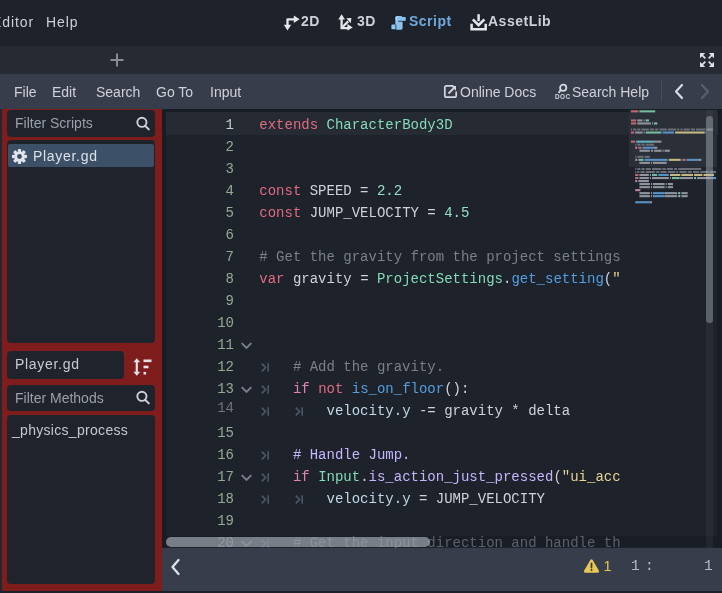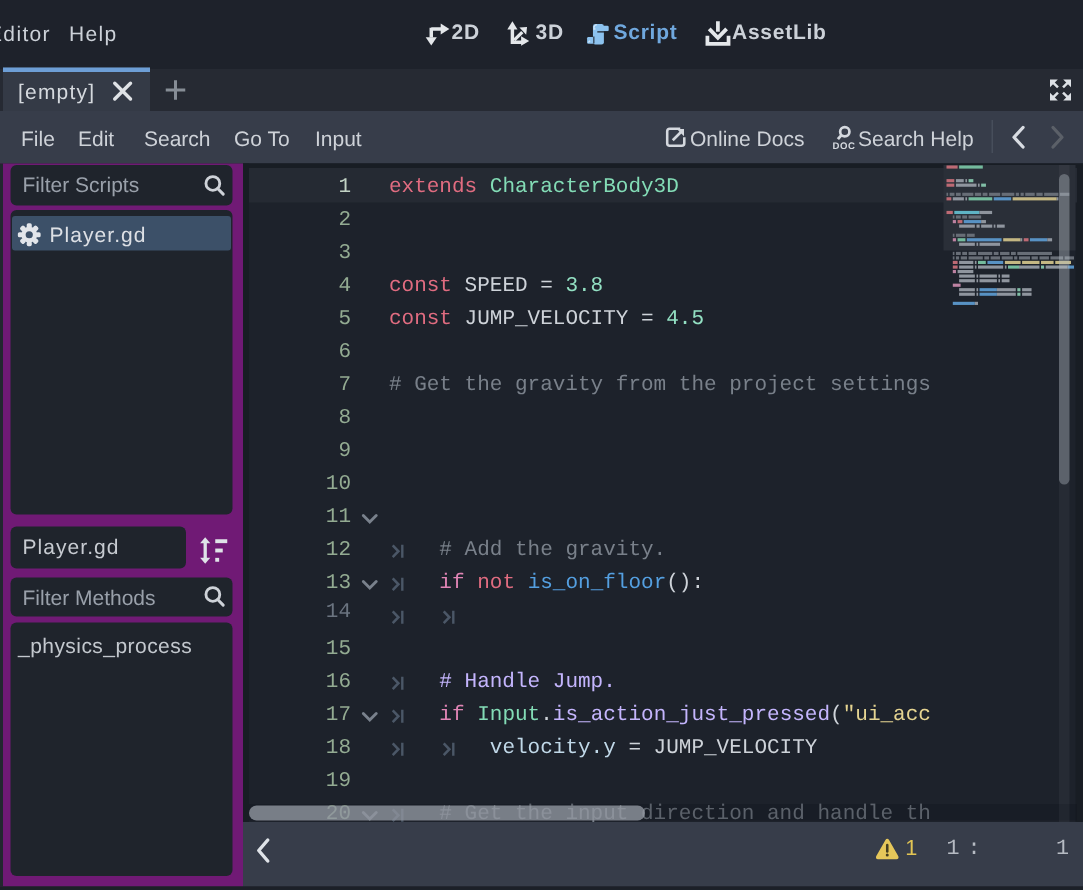--- a/index.html
+++ b/index.html
@@ -10,21 +10,21 @@
 .tbtxt{position:absolute;top:14px;font-size:14px;color:#ccd1d8;letter-spacing:0.9px}
 .mainbtn{position:absolute;top:13px;font-size:14px;font-weight:bold;color:#ccd1d8;letter-spacing:0.5px}
 
 #tabrow{left:0;top:46px;width:722px;height:28px;background:#262a33}
 #tab{position:absolute;left:2px;top:-1px;width:98px;height:29px;background:#343a46;border-top:3px solid #6d9ed6}
 #tab span{position:absolute;left:10px;top:5px;font-size:14px;color:#d5d9de;letter-spacing:0.8px}
 
 #menubar{left:0;top:74px;width:722px;height:35px;background:#373d4a}
 .menu{position:absolute;top:10px;font-size:14px;color:#ced2d8}
 
-#sidebar{left:0;top:109px;width:162px;height:482px;background:#701a75;border-left:2px solid #23272f}
+#sidebar{left:0;top:109px;width:162px;height:482px;background:#7f1d1d;border-left:2px solid #23272f}
 .panel{position:absolute;background:#1f242c;border-radius:4px}
 .phold{position:absolute;left:13px;font-size:14px;color:#99a0aa}
 
 #editor{left:162px;top:109px;width:560px;height:439px;background:#1d222b;border-left:4px solid #181d24;border-top:4px solid #181d24}
 #rowhl{position:absolute;left:166px;top:112px;width:552px;height:23px;background:#252a33}
 .ln{position:absolute;left:41px;width:27px;height:22px;line-height:22px;text-align:right;font-family:"Liberation Mono",monospace;font-size:14px;color:#93ab92}
 .cl{position:absolute;left:93.3px;height:22px;line-height:22px;font-family:"Liberation Mono",monospace;font-size:14px;white-space:pre}
 .fold{position:absolute;left:75px}
 #cliparea{position:absolute;left:166px;top:109px;width:456px;height:439px;overflow:hidden}
 
@@ -62,26 +62,20 @@
  <path d="M8.6 1.2 L8.6 8.2" stroke="#e4e7ea" stroke-width="2.5" fill="none"></path>
  <path d="M2.8 6.3 L8.6 12.2 L14.4 6.3" stroke="#e4e7ea" stroke-width="2.6" fill="none"></path>
  <path d="M1.6 10.8 L1.6 16.2 L15.7 16.2 L15.7 10.8" stroke="#e4e7ea" stroke-width="2.5" fill="none"></path>
 </svg>
 <span class="mainbtn" style="left:301px">2D</span>
   <span class="mainbtn" style="left:357px">3D</span>
   <span class="mainbtn" style="left:409px;color:#70a8de">Script</span>
   <span class="mainbtn" style="left:488px">AssetLib</span>
 </div>
 <div class="abs" id="tabrow">
-  <div id="tab">
-      <span>[empty]</span>
-      <svg style="position:absolute;left:72px;top:5px" width="16" height="16" viewBox="0 0 16 16">
-        <path d="M2.5 2.5 L13 13 M13 2.5 L2.5 13" stroke="#dfe2e6" stroke-width="2.3" stroke-linecap="round"></path>
-      </svg>
-    </div>
   <svg style="position:absolute;left:109px;top:6px" width="16" height="16" viewBox="0 0 16 16">
       <path d="M8 1.5 L8 14.5 M1.5 8 L14.5 8" stroke="#868d96" stroke-width="2"></path>
     </svg>
   <svg style="position:absolute;left:699px;top:6px" width="16" height="16" viewBox="0 0 16 16">
 <g fill="#dde1e6">
 <path d="M1 1 L6.2 1 L1 6.2 Z"></path>
         <path d="M15 1 L15 6.2 L9.8 1 Z"></path>
 <path d="M15 15 L9.8 15 L15 9.8 Z"></path>
         <path d="M1 15 L1 9.8 L6.2 15 Z"></path>
 </g>
@@ -175,35 +169,37 @@
 </div>
 <div class="abs" id="editor"></div>
 <div style="position:absolute;left:717px;top:113px;width:5px;height:435px;background:#181d24"></div>
 <div class="abs" id="rowhl"></div>
 <div id="cliparea">
     <div class="ln" style="top:5.0px;color:#c2d3c5">1</div>
 <div class="cl" style="top:5.0px"><span style="color:#e06c80">extends</span><span style="color:#ced3d9"> </span><span style="color:#83dcb6">CharacterBody3D</span></div>
 <div class="ln" style="top:27.0px">2</div>
 <div class="ln" style="top:49.0px">3</div>
 <div class="ln" style="top:71.0px">4</div>
-<div class="cl" style="top:71.0px"><span style="color:#e06c80">const</span><span style="color:#ced3d9"> SPEED = </span><span style="color:#93e0c3">3.8</span></div>
+<div class="cl" style="top:71.0px"><span style="color:#e06c80">const</span><span style="color:#ced3d9"> SPEED = </span><span style="color:#93e0c3">2.2</span></div>
 <div class="ln" style="top:93.0px">5</div>
 <div class="cl" style="top:93.0px"><span style="color:#e06c80">const</span><span style="color:#ced3d9"> JUMP_VELOCITY = </span><span style="color:#93e0c3">4.5</span></div>
 <div class="ln" style="top:115.0px">6</div>
 <div class="ln" style="top:137.0px">7</div>
 <div class="cl" style="top:137.0px"><span style="color:#79808a"># Get the gravity from the project settings</span></div>
 <div class="ln" style="top:159.0px">8</div>
+<div class="cl" style="top:159.0px"><span style="color:#e06c80">var</span><span style="color:#ced3d9"> gravity = </span><span style="color:#83dcb6">ProjectSettings</span><span style="color:#ced3d9">.</span><span style="color:#549fe0">get_setting</span><span style="color:#ced3d9">(</span><span style="color:#e5d491">"</span></div>
 <div class="ln" style="top:181.0px">9</div>
 <div class="ln" style="top:203.0px">10</div>
 <div class="ln" style="top:225.0px">11</div>
 <div class="ln" style="top:247.0px">12</div>
 <div class="cl" style="top:247.0px"><span style="color:#ced3d9">    </span><span style="color:#79808a"># Add the gravity.</span></div>
 <div class="ln" style="top:269.0px">13</div>
 <div class="cl" style="top:269.0px"><span style="color:#ced3d9">    </span><span style="color:#e085b5">if</span><span style="color:#ced3d9"> </span><span style="color:#e06c80">not</span><span style="color:#ced3d9"> </span><span style="color:#549fe0">is_on_floor</span><span style="color:#ced3d9">():</span></div>
 <div class="ln" style="top:288px;color:#6b7480">14</div>
+<div class="cl" style="top:291.0px"><span style="color:#ced3d9">        </span><span style="color:#c0d8e8">velocity.y</span><span style="color:#ced3d9"> -= gravity * delta</span></div>
 <div class="ln" style="top:313.0px">15</div>
 <div class="ln" style="top:335.0px">16</div>
 <div class="cl" style="top:335.0px"><span style="color:#ced3d9">    </span><span style="color:#c4b5fd"># Handle Jump.</span></div>
 <div class="ln" style="top:357.0px">17</div>
 <div class="cl" style="top:357.0px"><span style="color:#ced3d9">    </span><span style="color:#e085b5">if</span><span style="color:#ced3d9"> </span><span style="color:#83dcb6">Input</span><span style="color:#ced3d9">.</span><span style="color:#c4b5fd">is_action_just_pressed</span><span style="color:#ced3d9">(</span><span style="color:#e5d491">"ui_acc</span></div>
 <div class="ln" style="top:379.0px">18</div>
 <div class="cl" style="top:379.0px"><span style="color:#ced3d9">        </span><span style="color:#c0d8e8">velocity.y</span><span style="color:#ced3d9"> = JUMP_VELOCITY</span></div>
 <div class="ln" style="top:401.0px">19</div>
 <div class="ln" style="top:423.0px">20</div>
 <div class="cl" style="top:423.0px"><span style="color:#ced3d9">    </span><span style="color:#79808a"># Get the input direction and handle th</span></div>

